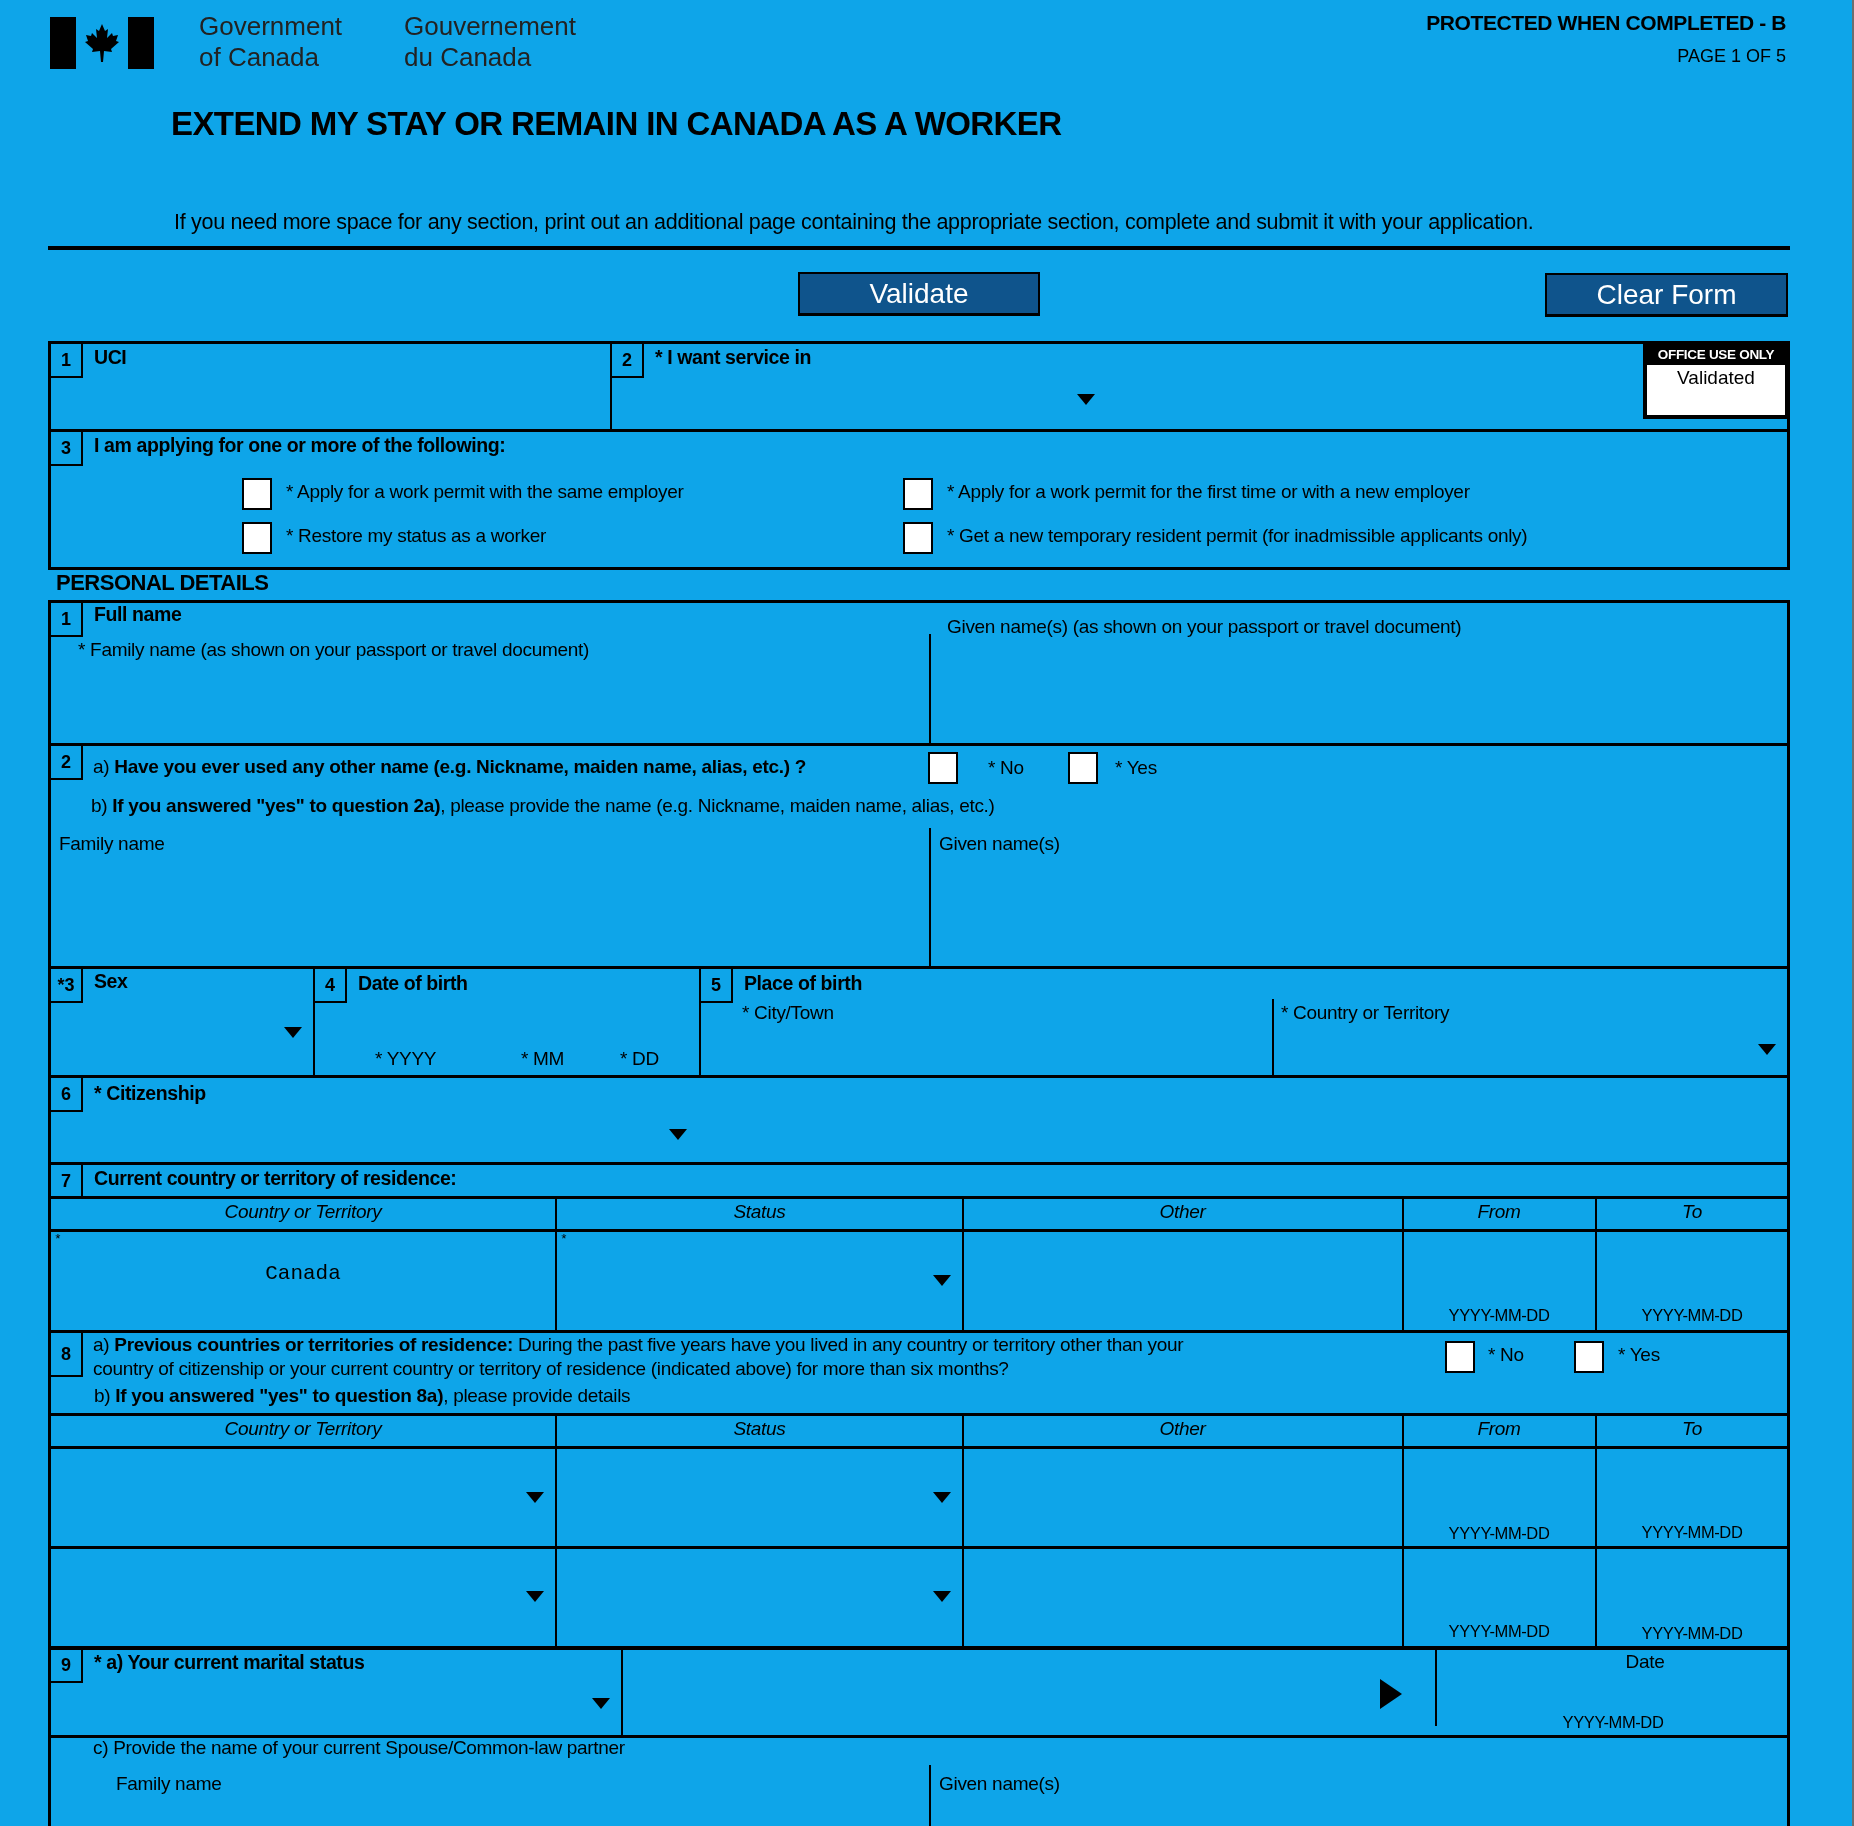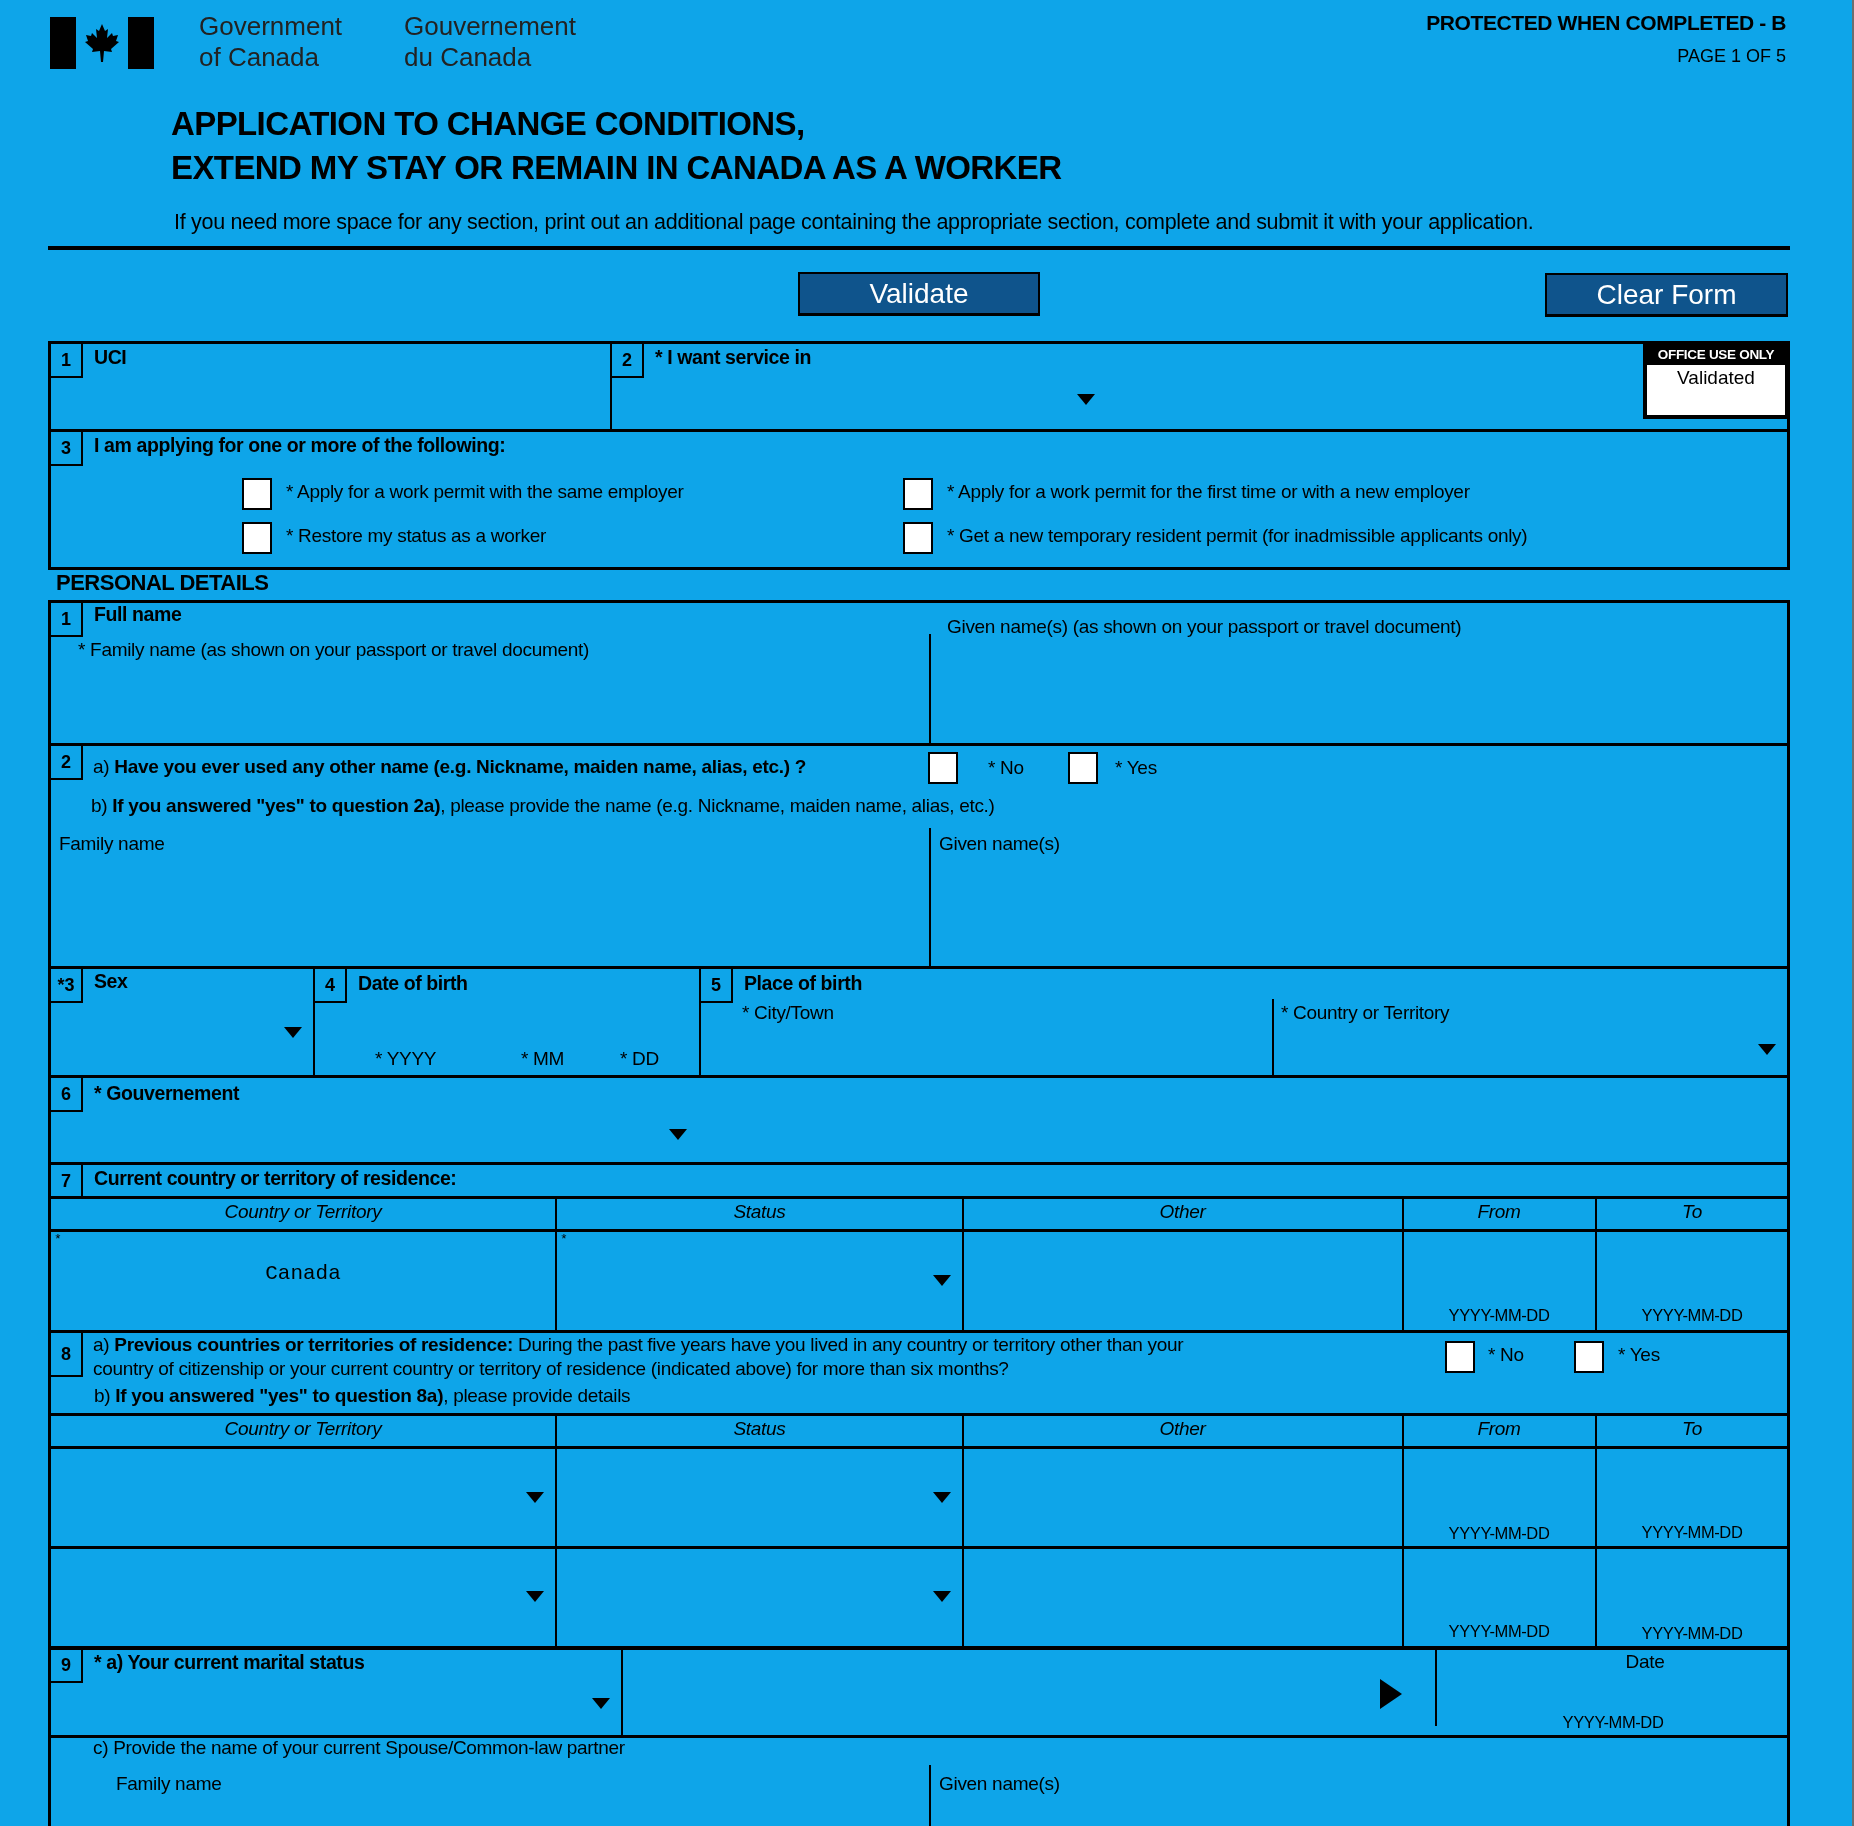--- a/index.html
+++ b/index.html
@@ -64,21 +64,20 @@
     <div>Government</div>
     <div>of Canada</div>
   </div>
   <div class="abs gov" style="left:404px; top:11px;">
     <div>Gouvernement</div>
     <div>du Canada</div>
   </div>
   <div class="abs protected">PROTECTED WHEN COMPLETED - B</div>
   <div class="abs pagenum">PAGE 1 OF 5</div>
   <div class="abs title">
-    <div>APPLICATION TO CHANGE CONDITIONS,</div>
     <div>EXTEND MY STAY OR REMAIN IN CANADA AS A WORKER</div>
   </div>
   <div class="abs subtitle">If you need more space for any section, print out an additional page containing the appropriate section, complete and submit it with your application.</div>
   <div class="abs rule"></div>
 
   <div class="btn" style="left:798px; top:272px; width:242px; height:44px;">Validate</div>
   <div class="btn" style="left:1545px; top:273px; width:243px; height:44px;">Clear Form</div>
 
   <div class="box" style="left:48px; top:341px; width:1742px; height:91px;"></div>
   <div class="vline" style="left:610px; top:341px; height:90px;"></div>
@@ -157,21 +156,21 @@
   <div class="num" style="left:701px; top:969px;">5</div>
   <div class="lblb" style="left:744px; top:972px;">Place of birth</div>
   <div class="lbl" style="left:742px; top:1002px;">* City/Town</div>
   <div class="field" style="left:710px; top:1030px; width:555px; height:42px;"></div>
   <div class="lbl" style="left:1281px; top:1002px;">* Country or Territory</div>
   <div class="field" style="left:1280px; top:1030px; width:500px; height:42px;"></div>
   <div class="dd" style="left:1758px; top:1044px;"></div>
 
   <div class="box" style="left:48px; top:1075px; width:1742px; height:90px;"></div>
   <div class="num" style="left:51px; top:1078px;">6</div>
-  <div class="lblb" style="left:94px; top:1082px;">* Gouvernement</div>
+  <div class="lblb" style="left:94px; top:1082px;">* Citizenship</div>
   <div class="field" style="left:60px; top:1112px; width:640px; height:46px;"></div>
   <div class="dd" style="left:669px; top:1129px;"></div>
 
   <div class="box" style="left:48px; top:1162px; width:1742px; height:171px;"></div>
   <div class="num" style="left:51px; top:1165px; height:33px; border-bottom:none;">7</div>
   <div class="lblb" style="left:94px; top:1167px;">Current country or territory of residence:</div>
   <div class="hline" style="left:48px; top:1196px; width:1742px;"></div>
   <div class="hline" style="left:48px; top:1229px; width:1742px;"></div>
   <div class="vline" style="left:555px; top:1196px; height:136px;"></div>
   <div class="thin-v" style="left:962px; top:1196px; height:136px;"></div>

